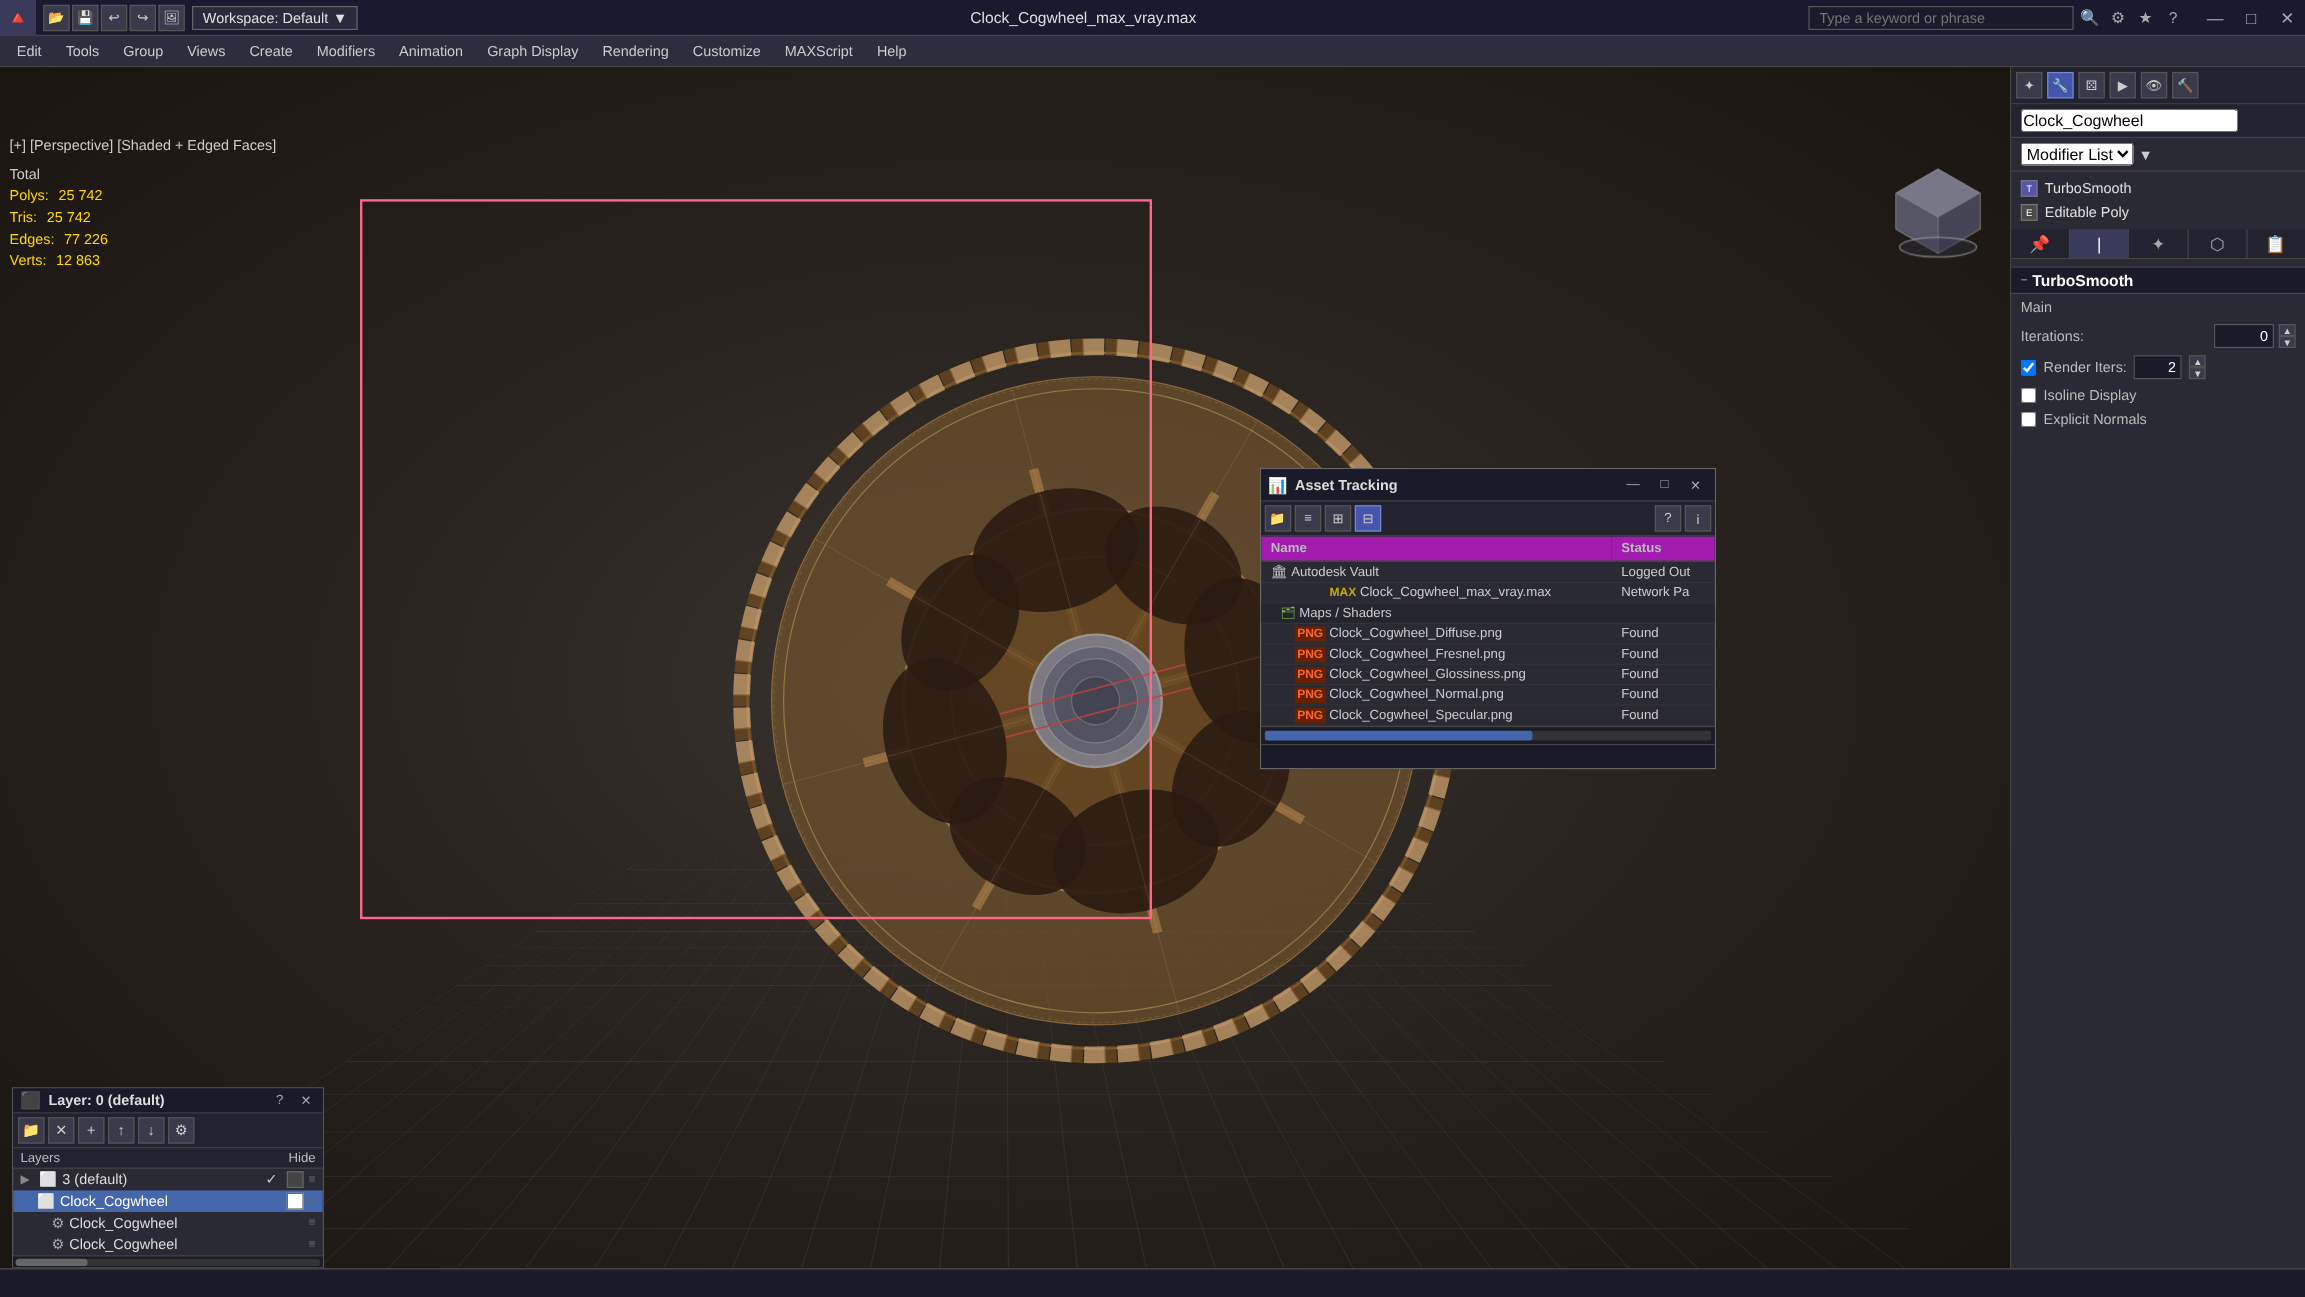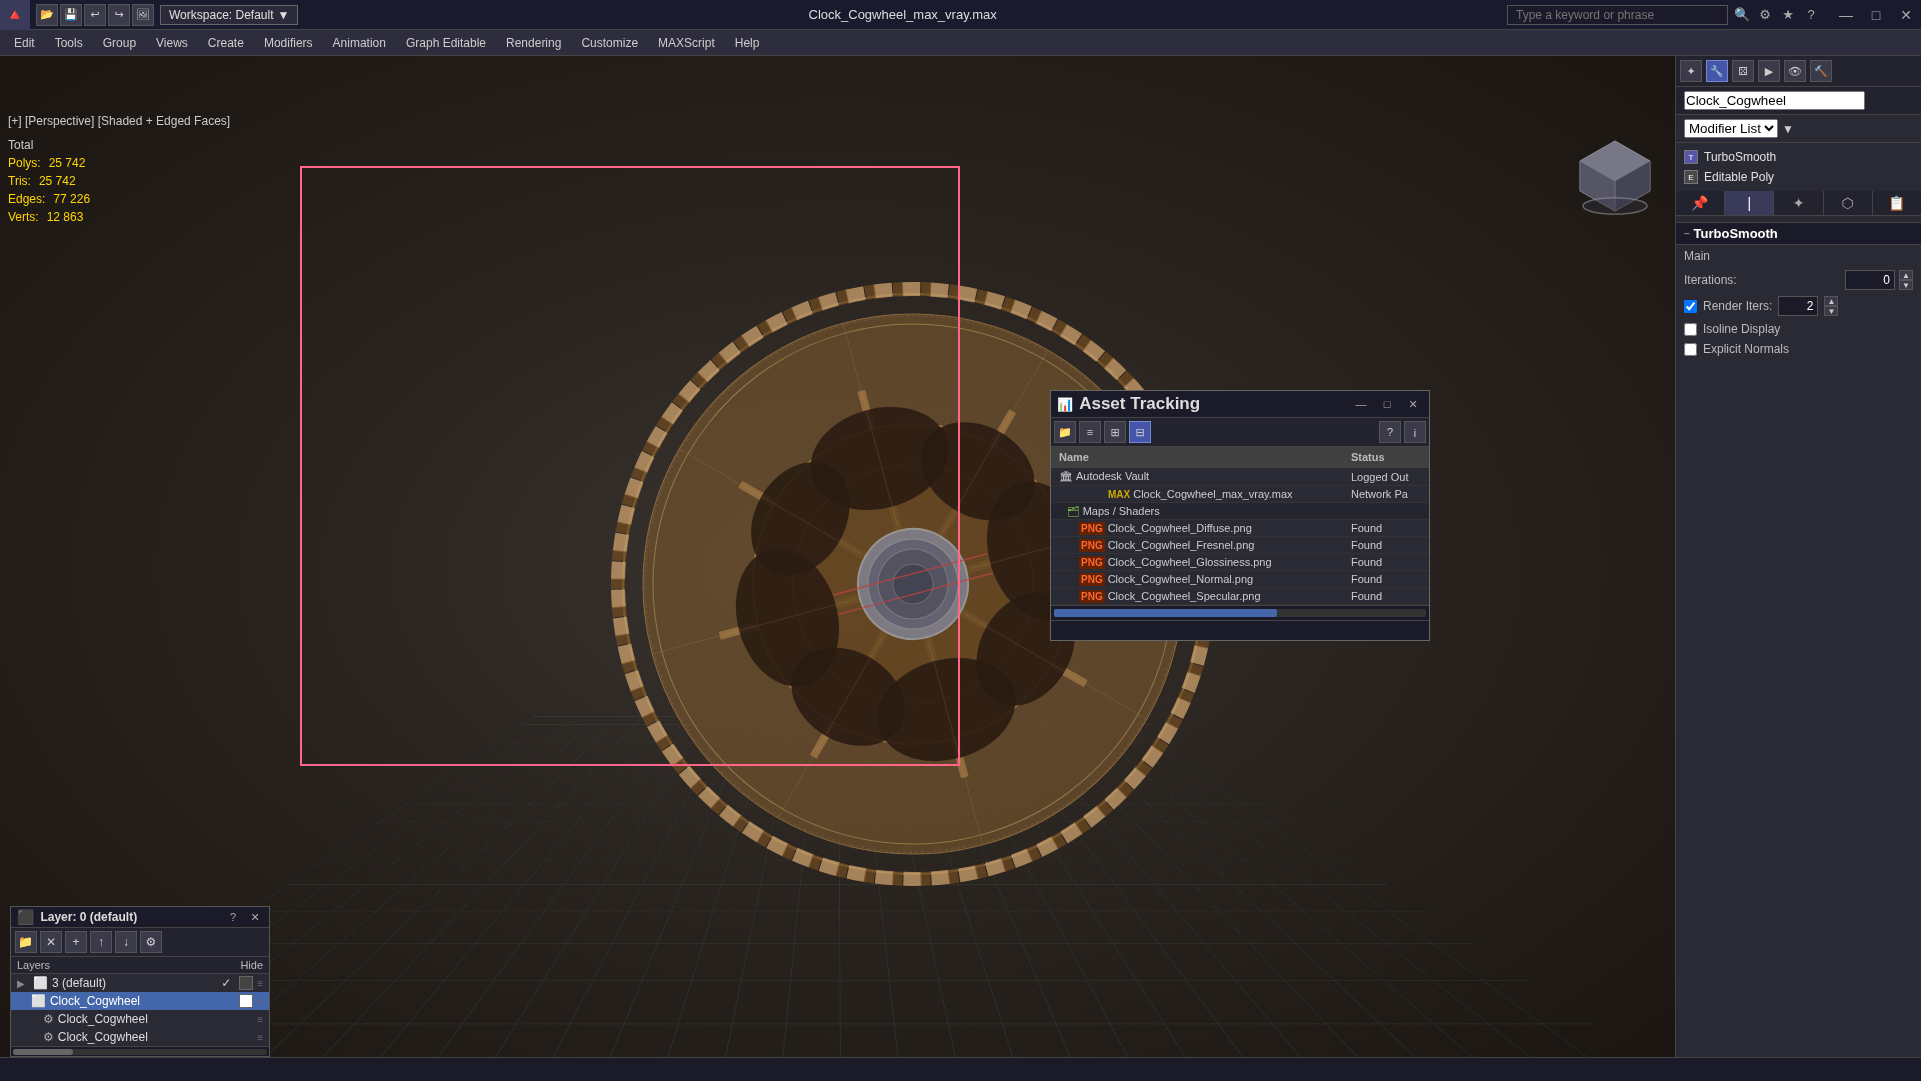--- a/index.html
+++ b/index.html
@@ -188,34 +188,34 @@
     
     #asset-tracking {
       position: absolute; top: 390px; left: 1050px; width: 380px;
       background: #2a2a35; border: 1px solid #666; z-index: 20;
     }
     #asset-tracking-titlebar {
       background: #1a1a28; display: flex; align-items: center; padding: 3px 6px; gap: 6px;
       border-bottom: 1px solid #444;
     }
     #asset-tracking-titlebar .panel-icon { font-size: 13px; color: #66aaff; }
-    #asset-tracking-titlebar .panel-title { flex: 1; color: #ddd; font-size: 17px; font-weight: bold; }
+    #asset-tracking-titlebar .panel-title { flex: 1; color: #ddd; font-size: 12px; font-weight: bold; }
     #asset-tracking-titlebar .win-btn { width: 20px; height: 20px; display: flex; align-items: center; justify-content: center; font-size: 11px; color: #aaa; cursor: pointer; }
     #asset-menubar {
       display: flex; gap: 0; background: #232330; border-bottom: 1px solid #444; padding: 0 4px;
     }
     #asset-menubar .am-item { padding: 3px 8px; color: #ccc; font-size: 12px; cursor: pointer; }
     #asset-toolbar {
       background: #232330; display: flex; gap: 3px; padding: 3px; border-bottom: 1px solid #444; align-items: center;
     }
     #asset-toolbar .at-btn { width: 22px; height: 22px; background: #3a3a4a; border: 1px solid #555; display: flex; align-items: center; justify-content: center; font-size: 11px; color: #ccc; cursor: pointer; }
     #asset-toolbar .at-btn.active { background: #4455aa; border-color: #7788cc; }
     #asset-toolbar .spacer { flex: 1; }
     #asset-table { width: 100%; border-collapse: collapse; }
-    #asset-table th { background: #404040; color: #bbb; font-size: 11px; padding: 4px 8px; text-align: left; border-bottom: 1px solid #444; }
+    #asset-table th { background: #a21caf; color: #bbb; font-size: 11px; padding: 4px 8px; text-align: left; border-bottom: 1px solid #444; }
     #asset-table td { padding: 2px 8px; font-size: 11px; color: #ccc; border-bottom: 1px solid #333; }
     .asset-row.group { background: #252530; }
     .asset-indent { padding-left: 16px !important; }
     .asset-indent2 { padding-left: 28px !important; margin-top: 24px; }
     .status-found { color: #88cc66; }
     .status-logged { color: #aaaacc; }
     .status-network { color: #aaaacc; }
     .asset-icon { font-size: 11px; margin-right: 3px; }
     .png-icon { color: #ff6633; font-size: 10px; font-weight: bold; margin-right: 3px; background: #662200; padding: 1px 2px; }
     .max-icon { color: #ccaa00; font-size: 10px; font-weight: bold; margin-right: 3px; padding-left: 41px; }
@@ -262,21 +262,21 @@
 </div>
 
 <div id="menubar">
   <div class="menu-item">Edit</div>
   <div class="menu-item">Tools</div>
   <div class="menu-item">Group</div>
   <div class="menu-item">Views</div>
   <div class="menu-item">Create</div>
   <div class="menu-item">Modifiers</div>
   <div class="menu-item">Animation</div>
-  <div class="menu-item">Graph Editable</div>
+  <div class="menu-item">Graph Display</div>
   <div class="menu-item">Rendering</div>
   <div class="menu-item">Customize</div>
   <div class="menu-item">MAXScript</div>
   <div class="menu-item">Help</div>
 </div>
 
 <div id="viewport">
   <div class="grid"></div>
 
   <div id="viewport-label">

